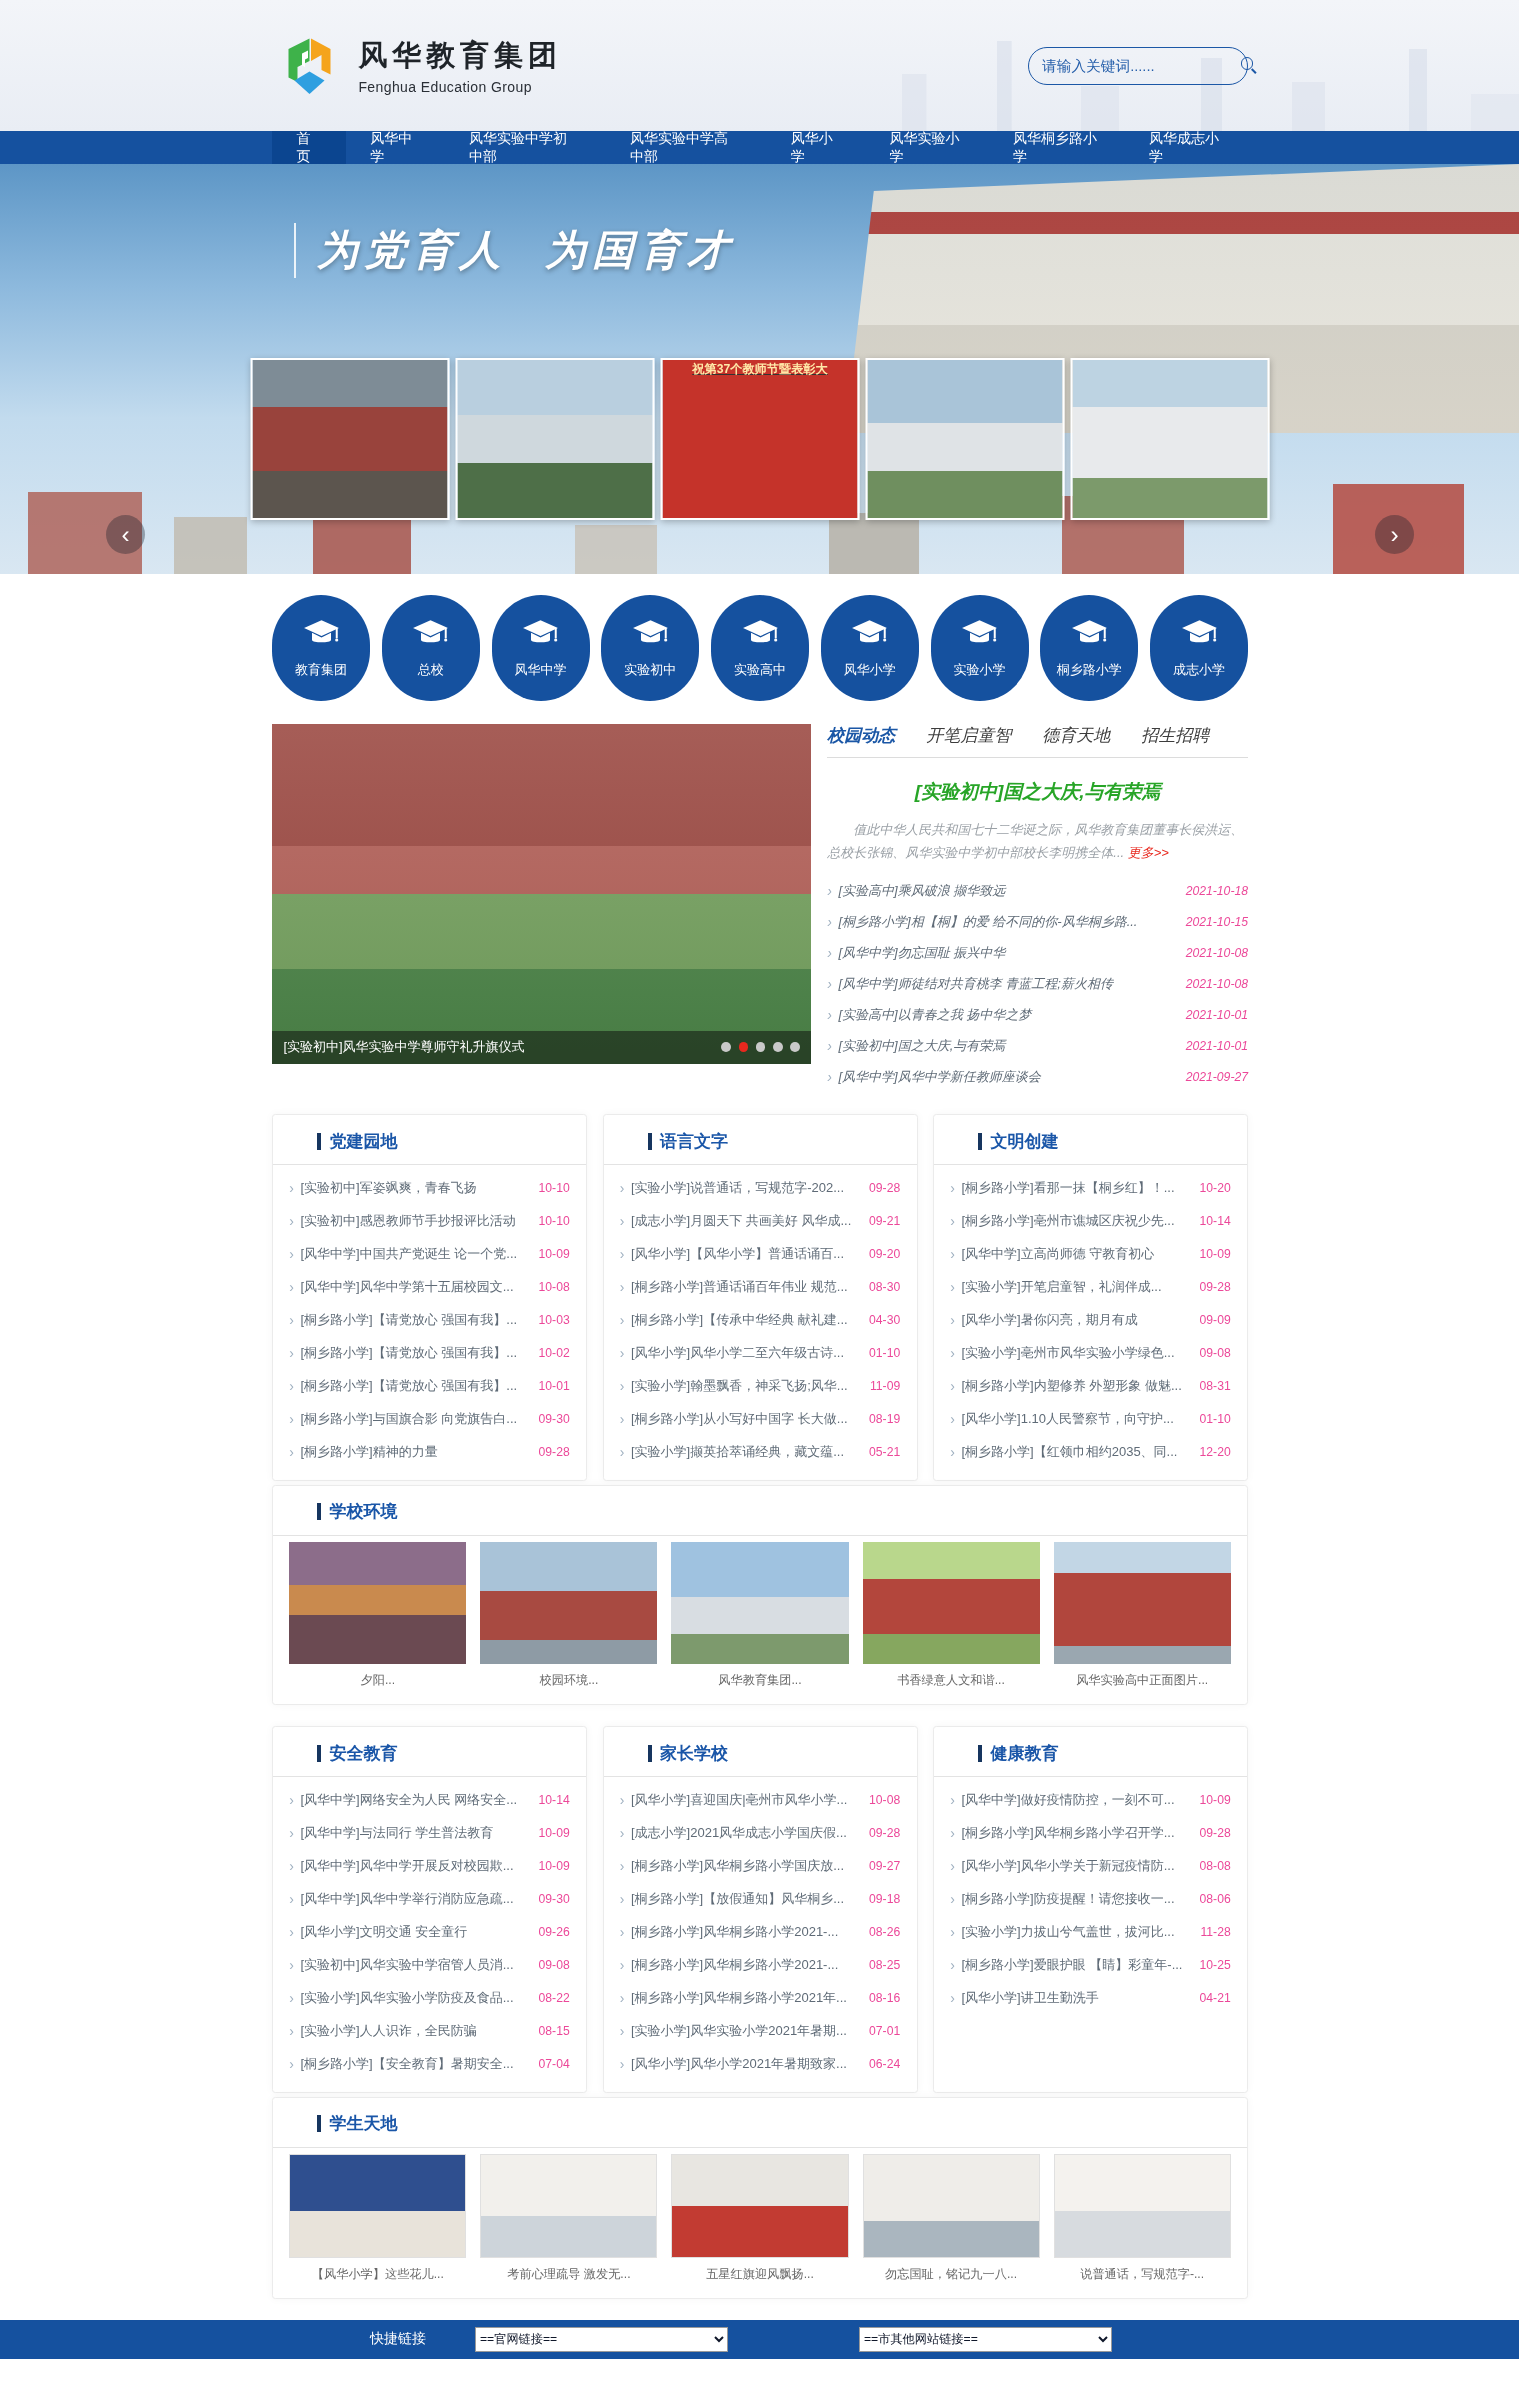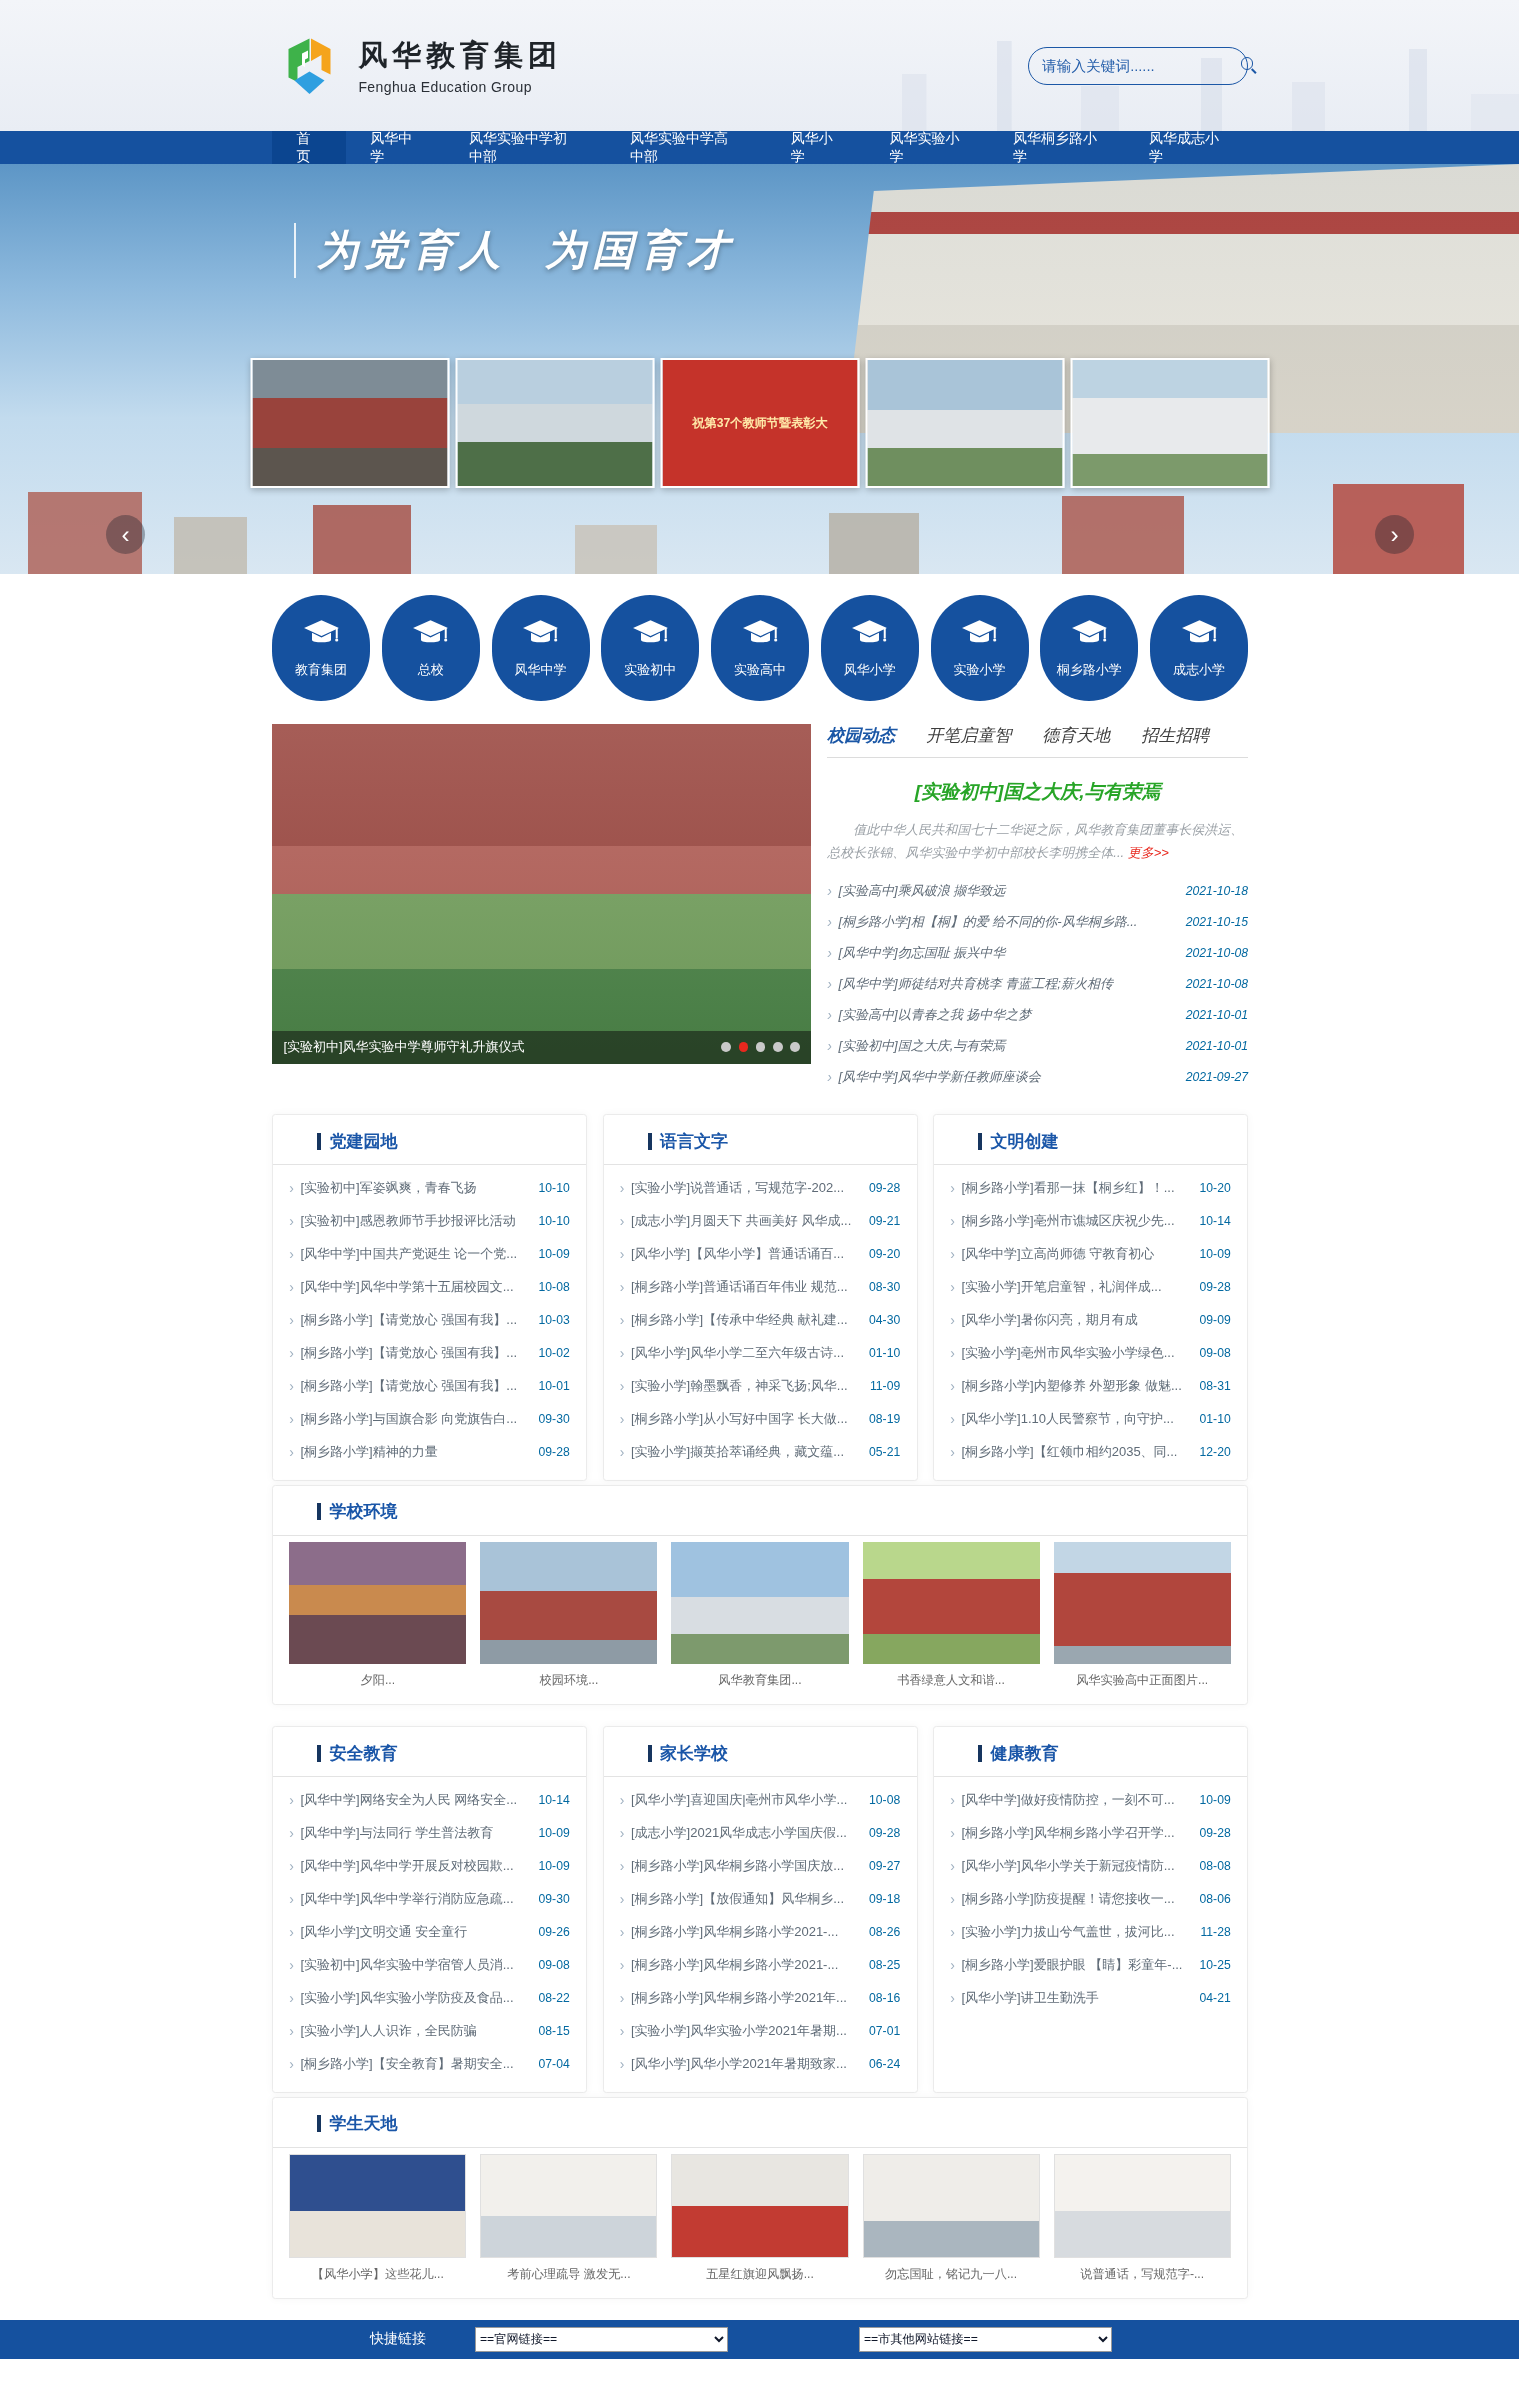--- a/index.html
+++ b/index.html
@@ -96,22 +96,22 @@
     background:rgba(20,30,40,.35); color:#fff; font-size:24.5px; line-height:36px;
     text-align:center; cursor:pointer; border:none; user-select:none;
   }
   .arrow-prev { left:106px; }
   .arrow-next { right:106px; }
   .thumbs {
     position:absolute; left:50%; transform:translateX(-50%); top:194px;
     width:1019px; display:flex; gap:6.5px;
   }
   .thumb {
-    flex:1; height:130px; border:2.4px solid #fff; box-shadow:0 1.6px 6.5px rgba(0,0,0,.25);
-    position:relative; cursor:pointer; display:flex; align-items:center; justify-content:center;
+    flex:1; height:162px; border:2.4px solid #fff; box-shadow:0 1.6px 6.5px rgba(0,0,0,.25);
+    position:relative; cursor:pointer; display:flex; align-items:flex-start; justify-content:center;text-decoration:underline;
   }
   .thumb:nth-of-type(1){ background:linear-gradient(180deg,#7e8c96 0 30%,#99433c 30% 70%,#5c554e 70% 100%); }
   .thumb:nth-of-type(2){ background:linear-gradient(180deg,#b9cfdf 0 35%,#cfd8dd 35% 65%,#4e6f48 65% 100%); }
   .thumb:nth-of-type(3){ background:linear-gradient(180deg,#c5332a 0 100%); }
   .thumb:nth-of-type(4){ background:linear-gradient(180deg,#a9c4d8 0 40%,#dfe3e6 40% 70%,#6f8f5f 70% 100%); }
   .thumb:nth-of-type(5){ background:linear-gradient(180deg,#bdd3e2 0 30%,#e8eaec 30% 75%,#7c9a6b 75% 100%); }
   .thumb-label {
     color:#ffe9a8; font-size:12.2px; font-weight:bold; text-align:center; padding:0 8.2px; line-height:1.5;
   }
 
@@ -155,21 +155,21 @@
     margin-top:13px; text-align:left; text-indent:2em;
     font-size:13px; line-height:1.8; color:#9aa0a6;
   }
   .more-link { color:#e8281e; font-size:13px; cursor:pointer; }
   .news-list { margin-top:11.4px; }
   .news-list .row, .board-list .row {
     display:flex; align-items:center; gap:6.5px; height:31px; font-size:13px; color:#5f6b77;
   }
   .chev { color:#9fb0c0; font-size:14px; flex:0 0 auto; }
   .row-t { flex:1; white-space:nowrap; overflow:hidden; text-overflow:ellipsis; }
-  .row-d { color:#0369a1; font-size:12.2px; flex:0 0 auto; }
+  .row-d { color:#ec4899; font-size:12.2px; flex:0 0 auto; }
 
   
   .triple { margin-top:21px; }
   .triple .container { display:flex; gap:15.5px; align-items:stretch; }
   .board {
     width:315px; background:#fff; border:0.8px solid #ebebeb; border-radius:3.3px;
     box-shadow:0 0 8.2px rgba(0,0,0,.04); padding:14.7px 16.3px 11.4px;
   }
   .board-head { display:flex; align-items:center; gap:8.2px;padding-left:28px; }
   .head-bar { width:4.1px; height:17px; background:#16355f; display:inline-block; }

